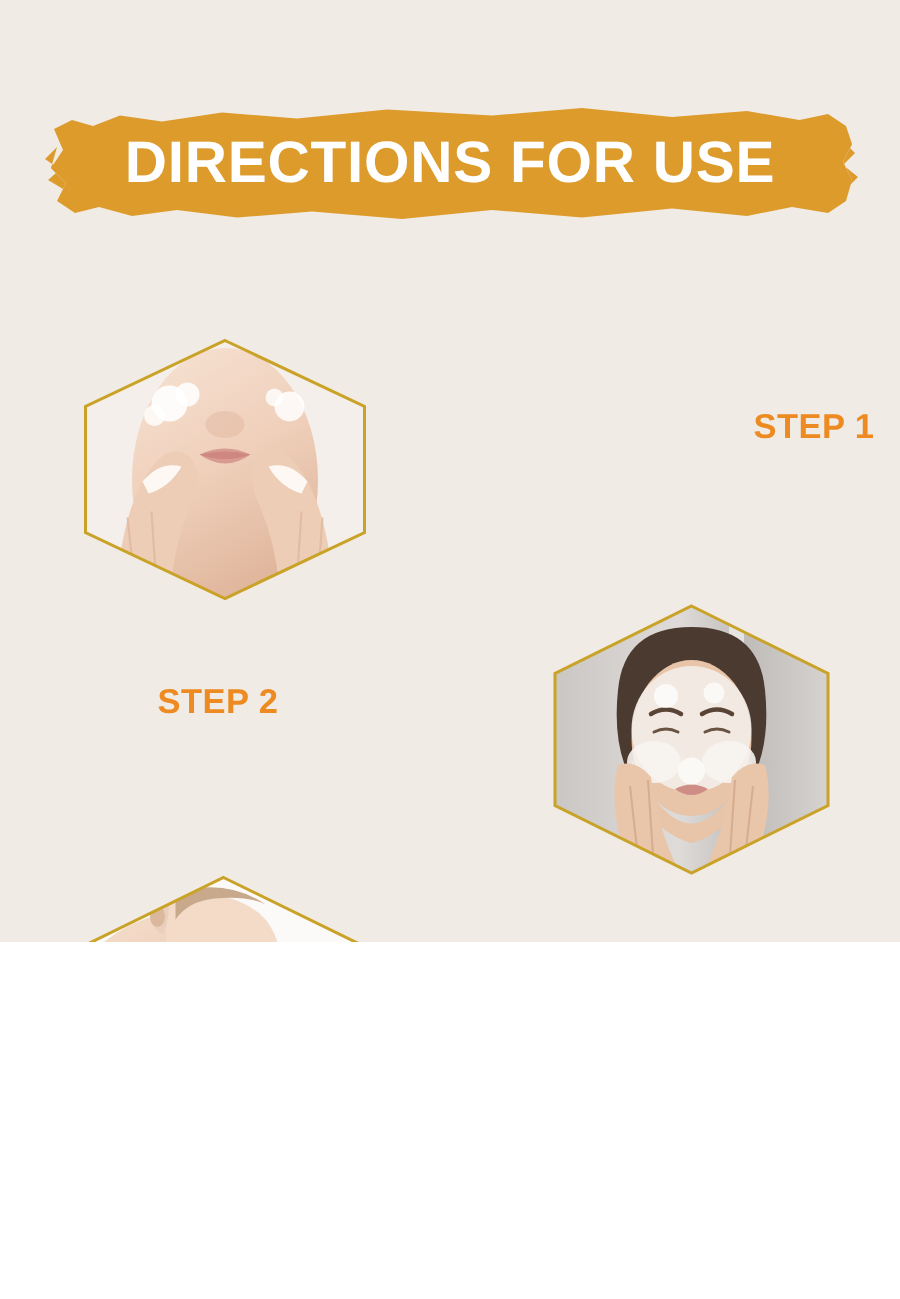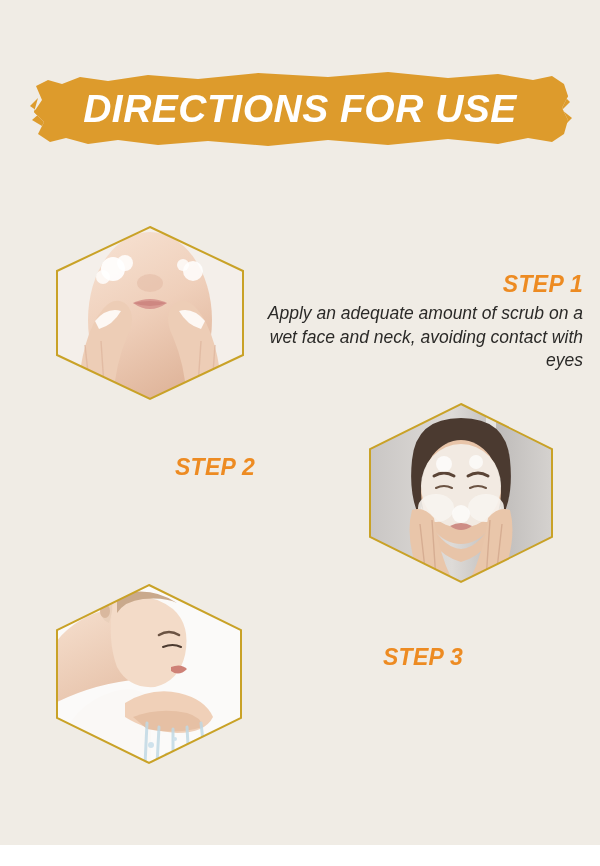--- a/index.html
+++ b/index.html
@@ -9,24 +9,23 @@
   body {
     width: 600px;
     height: 866px;
     background: #ffffff;
     font-family: "Liberation Sans", sans-serif;
     overflow: hidden;
   }
   #poster {
     position: relative;
     width: 600px;
-    height: 845px;
+    height: 628px;
     background: #F0ECE5;
     overflow: hidden;
-    font-style: italic;
   }
   #bottom-strip {
     position: absolute;
     left: 0;
     top: 845px;
     width: 600px;
     height: 21px;
     background: #ffffff;
   }
 
@@ -87,21 +86,21 @@
     margin-bottom: 5px;
   }
   .step-desc {
     color: #2B2A28;
     font-size: 17.5px;
     line-height: 1.33;
     font-weight: 500;
   }
 
   #step1 { left: 258px; top: 272px; width: 325px; text-align: right; }
-  #step2 { left: 88px;  top: 455px; width: 254px; text-align: center; }
+  #step2 { left: 105px;  top: 455px; width: 254px; text-align: left; }
   #step3 { left: 258px; top: 645px; width: 330px; text-align: center; }
 </style>
 </head>
 <body>
 
 <div id="poster">
 
   <div id="banner">
     <svg viewBox="0 0 544 82" preserveAspectRatio="none">
       <path d="M8,18 L20,12 L34,16 L52,9 L80,13 L120,7 L170,11 L230,5 L300,9 L360,4 L420,10 L470,6 L505,12 L524,8 L536,16
@@ -214,21 +213,20 @@
         <circle cx="128" cy="166" r="3" fill="#CFE2EC"></circle>
         <circle cx="142" cy="176" r="2.5" fill="#CFE2EC"></circle>
         <circle cx="120" cy="156" r="2" fill="#CFE2EC"></circle>
       </g>
       <polygon points="94,2 186,47 186,135 94,180 2,135 2,47" fill="none" stroke="#C9A227" stroke-width="2"></polygon>
     </svg>
   </div>
 
   <div class="step-block" id="step1">
     <div class="step-label">STEP 1</div>
-    <div class="step-desc">Apply an adequate amount of scrub on a wet face and neck, avoiding contact with eyes</div>
   </div>
 
   <div class="step-block" id="step2">
     <div class="step-label">STEP 2</div>
   </div>
 
   <div class="step-block" id="step3">
     <div class="step-label">STEP 3</div>
   </div>
 

